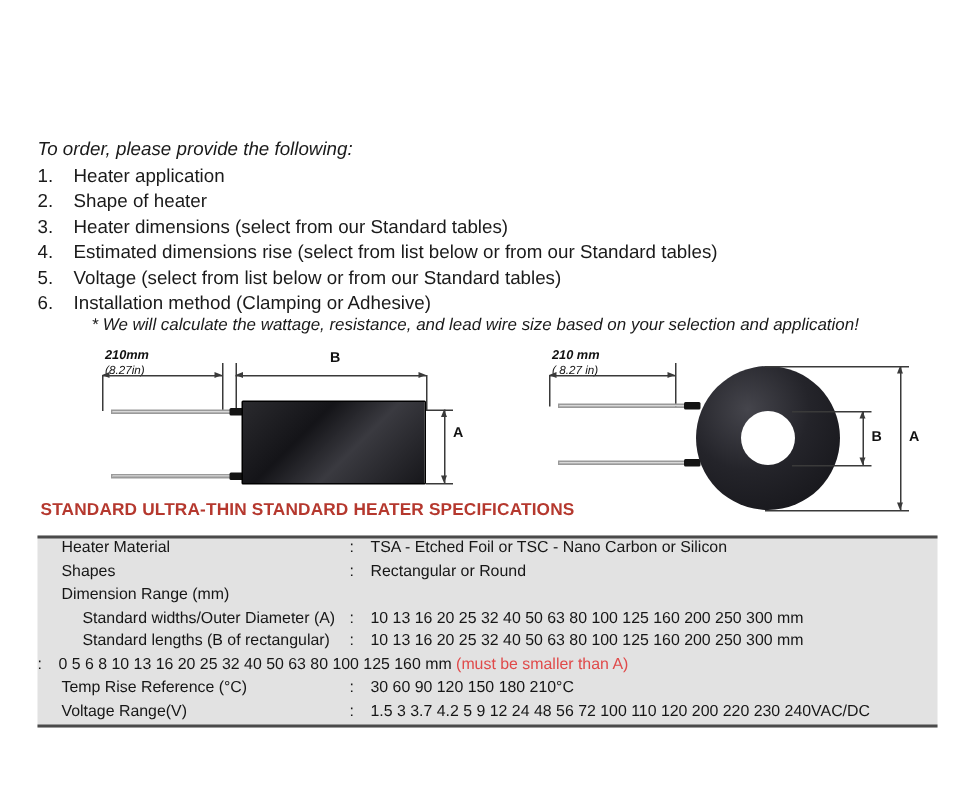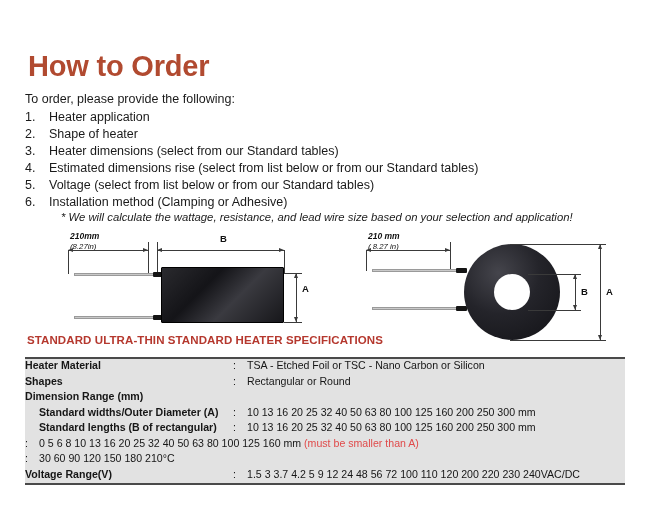--- a/index.html
+++ b/index.html
@@ -34,20 +34,21 @@
     letter-spacing: -0.2px;
     line-height: 1;
   }
 
   .intro {
     position: absolute;
     left: 25px;
     top: 92px;
     font-size: 12.5px;
     color: #1a1a1a;
+    font-style: italic;
   }
 
   
   .steps {
     position: absolute;
     left: 25px;
     top: 109px;
     width: 600px;
   }
   .step {
@@ -198,48 +199,47 @@
   }
   .spec-row {
     display: flex;
     align-items: baseline;
     height: 15.5px;
     font-size: 10.6px;
     color: #161616;
   }
   .spec-row .label {
     flex: 0 0 208px;
-    padding-left: 0;
+    padding-left: 16px;
     box-sizing: border-box;
-    font-weight: bold;
+    font-weight: normal;
     white-space: nowrap;
   }
   .spec-row.indent .label {
-    font-weight: bold;
-    padding-left: 14px;
+    font-weight: normal;
+    padding-left: 30px;
   }
   .spec-row.nocolon .colon { visibility: hidden; }
   .spec-row .colon {
     flex: 0 0 14px;
     text-align: left;
   }
   .spec-row .value {
     flex: 1 1 auto;
     white-space: nowrap;
   }
   .spec-row .value .red {
     color: #e04a4a;
   }
 </style>
 </head>
 <body>
 
 <div class="page">
 
-  <div class="title">How to Order</div>
   <div class="intro">To order, please provide the following:</div>
 
   <div class="steps">
     <div class="step">
       <span class="step-num">1.</span>
       <span class="step-text">Heater application</span>
     </div>
     <div class="step">
       <span class="step-num">2.</span>
       <span class="step-text">Shape of heater</span>
@@ -369,20 +369,21 @@
       <span class="colon">:</span>
       <span class="value">10  13  16  20  25  32  40  50  63  80  100  125  160  200  250 300 mm</span>
     </div>
 
     <div class="spec-row indent">
       <span class="colon">:</span>
       <span class="value"><span>0  5  6  8  10  13  16  20  25  32  40  50  63  80  100  125  160 mm </span><span class="red">(must be smaller than A)</span></span>
     </div>
 
     <div class="spec-row">
+      <span class="label">Temp Rise Reference (°C)</span>
       <span class="colon">:</span>
       <span class="value">30  60  90  120  150  180  210°C</span>
     </div>
 
     <div class="spec-row">
       <span class="label">Voltage Range(V)</span>
       <span class="colon">:</span>
       <span class="value">1.5  3  3.7  4.2  5  9  12  24  48  56  72  100  110  120  200  220  230  240VAC/DC</span>
     </div>
 

